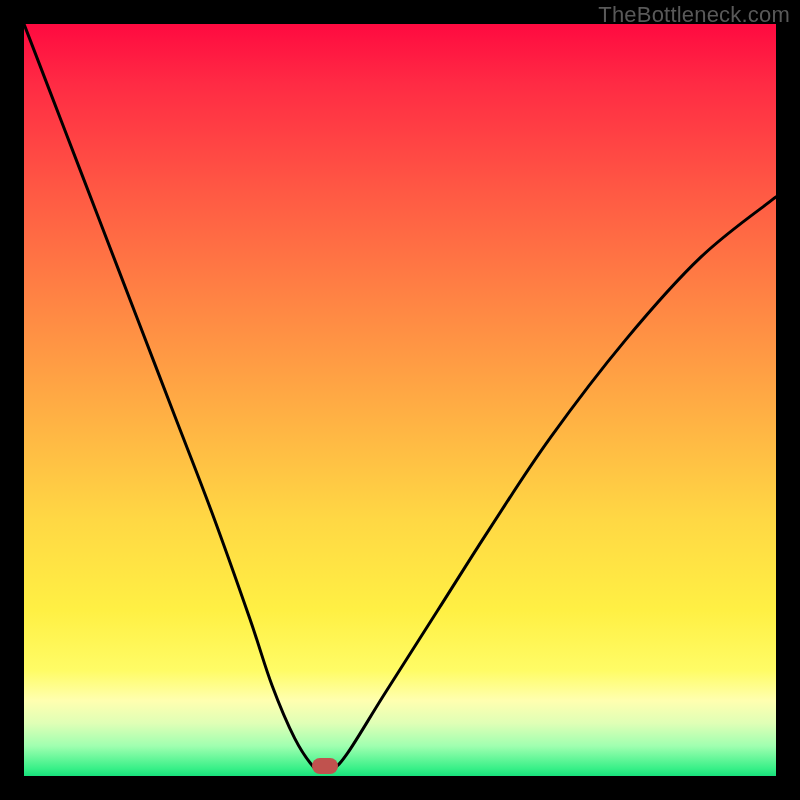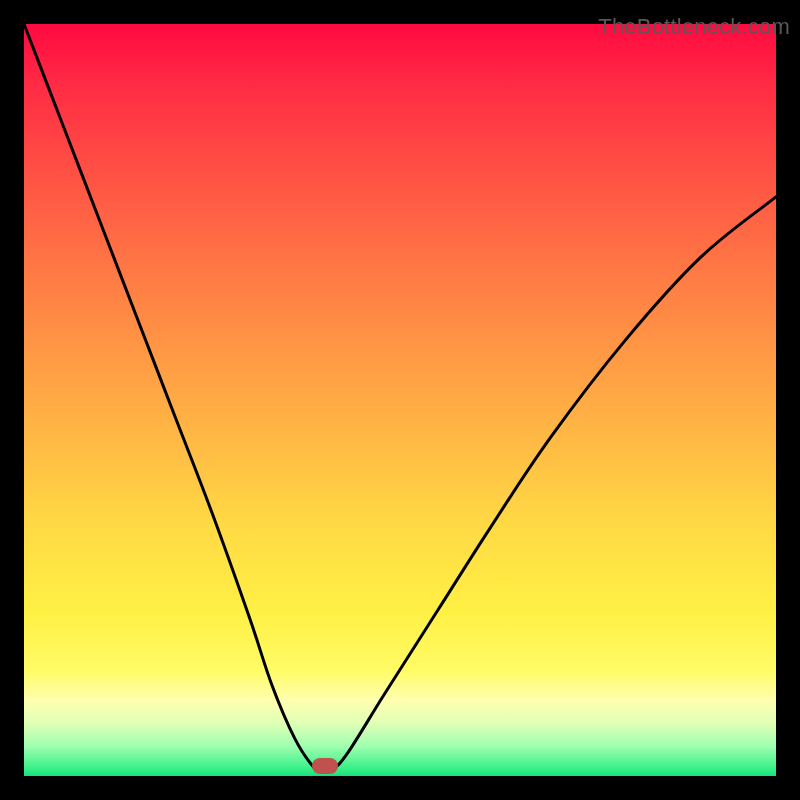--- a/index.html
+++ b/index.html
@@ -29,21 +29,21 @@
       #fffc66 86%,
       #ffffb0 90%,
       #dfffb6 93%,
       #a0ffb0 96%,
       #38f088 99%,
       #18e07c 100%
     );
   }
   .watermark {
     position: absolute;
-    top: 14px;
+    top: 2px;
     right: 10px;
     color: #595959;
     font-size: 22px;
     font-weight: 500;
     letter-spacing: 0.2px;
   }
   svg.curve {
     position: absolute;
     left: 0;
     top: 0;

